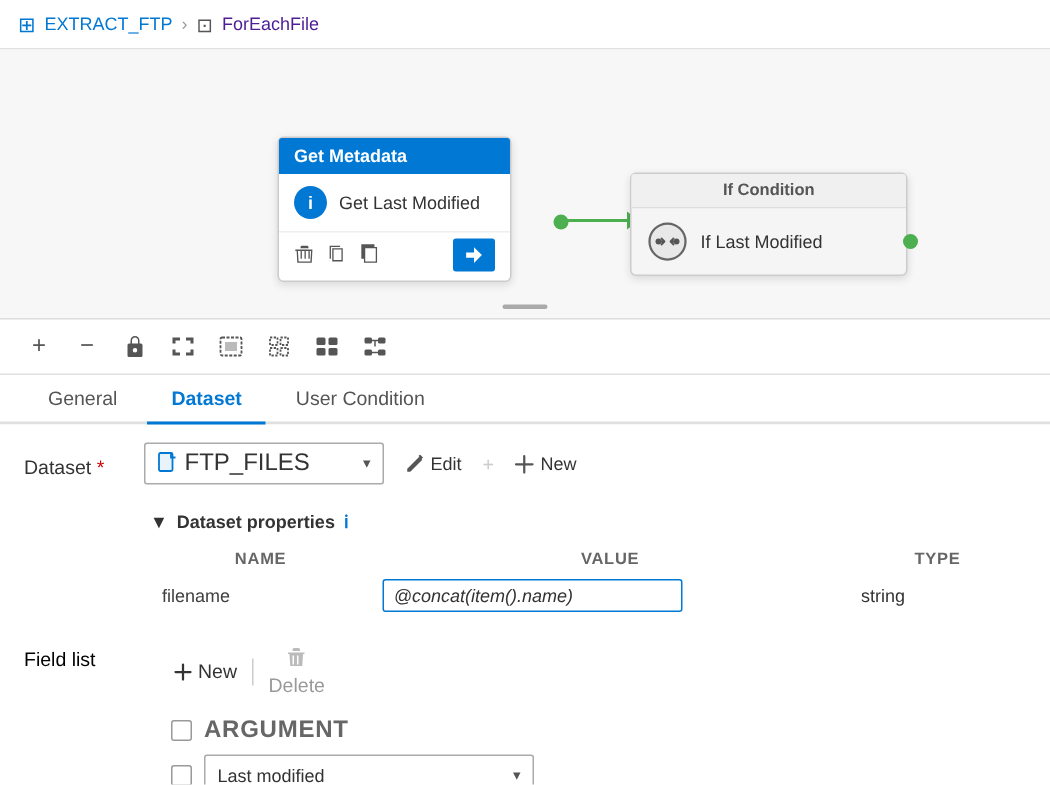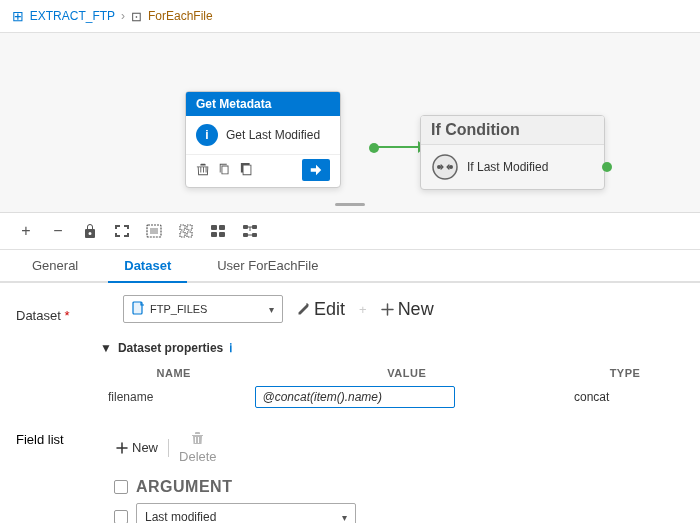--- a/index.html
+++ b/index.html
@@ -72,22 +72,22 @@
 
     
     .if-condition-box {
       position: absolute; left: 420px; top: 82px;
       width: 185px; background: #f5f5f5;
       border: 1.5px solid #ccc; border-radius: 4px;
       box-shadow: 0 2px 6px rgba(0,0,0,0.12);
     }
     .ic-header {
       background: #f0f0f0; color: #555;
-      padding: 5px 10px; font-size: 16px; font-weight: 600;
-      border-radius: 2px 2px 0 0; border-bottom: 1px solid #ddd;
+      padding: 5px 10px; font-size: 11px; font-weight: 600;
+      border-radius: 2px 2px 0 0; border-bottom: 1px solid #ddd; text-align: center;
     }
     .ic-body {
       display: flex; align-items: center; gap: 8px;
       padding: 8px 10px;
     }
     .ic-icon {
       width: 28px; height: 28px; flex-shrink: 0;
       display: flex; align-items: center; justify-content: center;
     }
     .ic-label { font-size: 12px; color: #333; }
@@ -104,58 +104,58 @@
       background: #fff;
     }
     .toolbar-btn {
       width: 28px; height: 24px; border: none; background: transparent;
       cursor: pointer; display: flex; align-items: center; justify-content: center;
       border-radius: 2px; color: #555; font-size: 16px;
     }
 
     
     .tabs {
-      display: flex; gap: 14px;
+      display: flex; gap: 4px;
       padding: 0 16px; border-bottom: 2px solid #e0e0e0; background: #fff;
     }
     .tab {
       padding: 8px 16px; font-size: 13px; cursor: pointer; color: #555;
       border-bottom: 2px solid transparent; margin-bottom: -2px;
     }
     .tab.active { color: #0078d4; border-bottom: 2px solid #0078d4; font-weight: 600; }
 
     
     .panel { background: #fff; padding: 0; }
 
     .form-row {
-      display: flex; align-items: flex-end;
-      padding: 12px 16px; gap: 27px;
+      display: flex; align-items: center;
+      padding: 12px 16px; gap: 0;
     }
     .form-label {
       min-width: 80px; font-size: 13px; color: #333;
       padding-top: 4px;
     }
     .required-star { color: #c00; }
     .form-controls { display: flex; align-items: center; gap: 8px; flex: 1; }
 
     
     .dataset-select {
       display: flex; align-items: center;
       border: 1px solid #aaa; border-radius: 2px;
       background: #fff; height: 28px; min-width: 160px;
       padding: 0 8px; gap: 4px; cursor: pointer;
     }
     .dataset-select-icon { color: #0078d4; font-size: 12px; }
-    .dataset-select-text { font-size: 11px; flex: 1; }
+    .dataset-select-text { font-size: 16px; flex: 1; }
     .dataset-select-arrow { color: #555; font-size: 10px; }
 
     .edit-btn, .new-btn {
       display: flex; align-items: center; gap: 4px;
       background: transparent; border: none; cursor: pointer;
-      font-size: 18px; color: #333; padding: 2px 6px;
+      font-size: 12px; color: #333; padding: 2px 6px;
     }
     .edit-btn svg, .new-btn svg { font-size: 14px; }
 
     
     .dataset-props {
       padding: 4px 16px 8px 100px;
     }
     .dataset-props-header {
       display: flex; align-items: center; gap: 6px;
       font-size: 12px; font-weight: 600; color: #333; margin-bottom: 8px;
@@ -226,21 +226,21 @@
     .last-modified-arrow { color: #555; font-size: 10px; }
   </style>
 </head>
 <body>
 
 <div class="breadcrumb">
   <span style="font-size:14px;color:#0078d4;">⊞</span>
   <span style="color:#0078d4;cursor:pointer;">EXTRACT_FTP</span>
   <span style="color:#999;">›</span>
   <span style="font-size:13px;color:#555;">⊡</span>
-  <span style="color:#a16207;">ForEachFile</span>
+  <span style="color:#4c1d95;">ForEachFile</span>
 </div>
 
 <div class="canvas-area">
 
   <div class="get-metadata-box">
     <div class="gm-header">
       <span>Get Metadata</span>
     </div>
     <div class="gm-body">
       <div class="gm-info-icon">i</div>
@@ -344,21 +344,21 @@
 </div>
 
 <div class="tabs">
   <div class="tab">
     <span>General</span>
   </div>
   <div class="tab active">
     <span>Dataset</span>
   </div>
   <div class="tab">
-    <span>User ForEachFile</span>
+    <span>User Condition</span>
   </div>
 </div>
 
 <div class="panel">
 
   <div class="form-row">
     <div class="form-label">
       <span>Dataset</span>
       <span class="required-star"> *</span>
     </div>
@@ -402,21 +402,21 @@
           <th>VALUE</th>
           <th>TYPE</th>
         </tr>
       </thead>
       <tbody>
         <tr>
           <td>filename</td>
           <td>
             <input class="value-input" type="text" value="@concat(item().name)" style="">
           </td>
-          <td>concat</td>
+          <td>string</td>
         </tr>
       </tbody>
     </table>
   </div>
 
   <div class="field-list-row">
     <div class="field-list-label">Field list</div>
     <div class="field-list-controls">
       <div class="field-list-actions">
         <button class="fl-new-btn">

